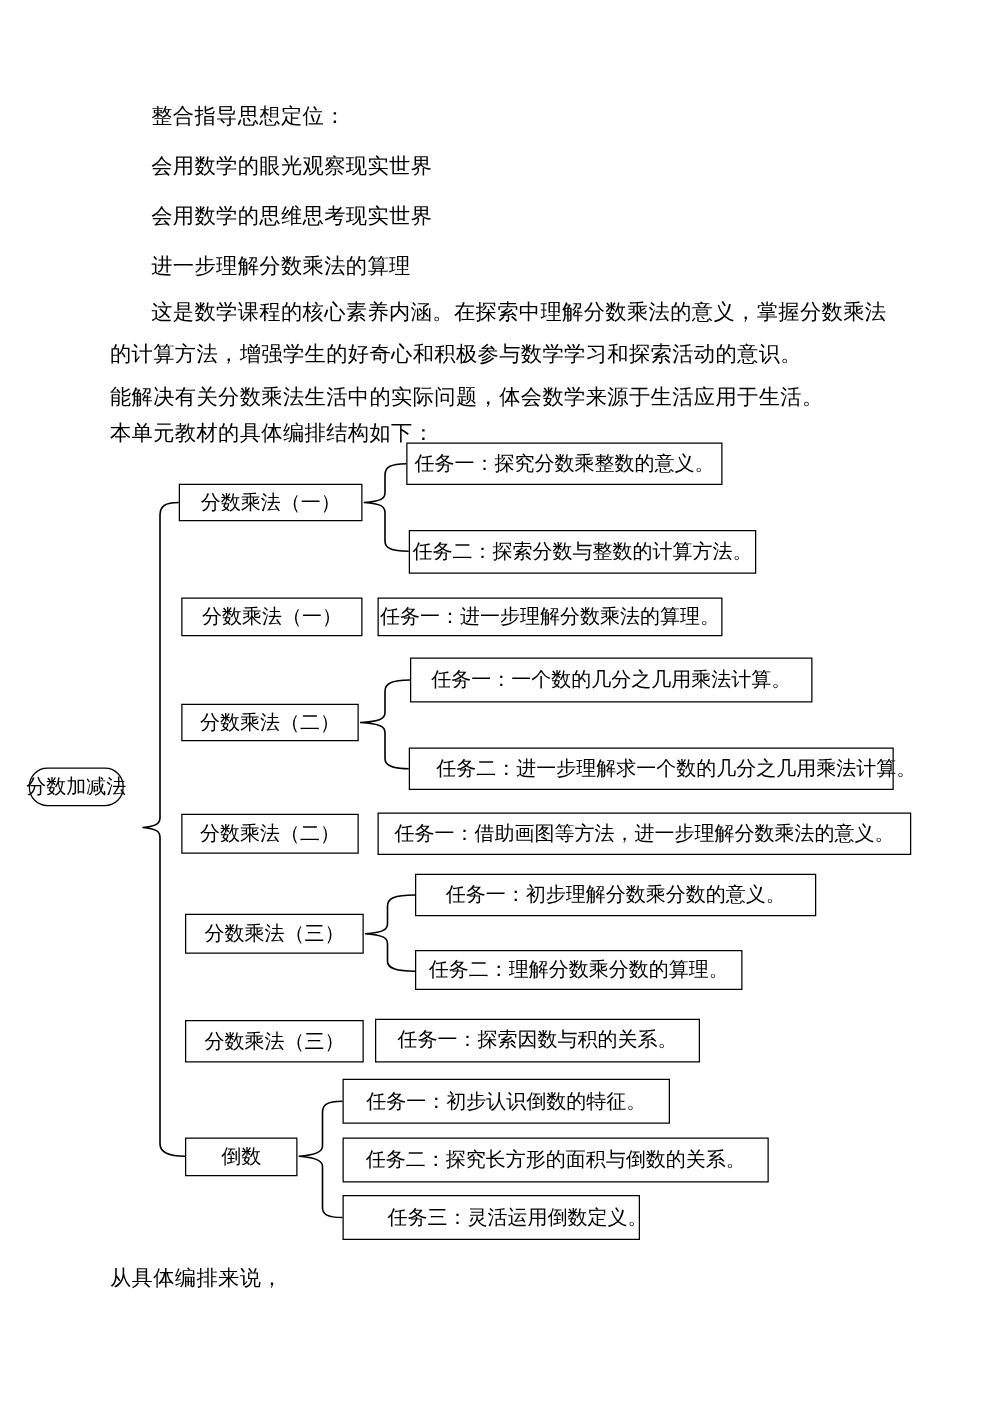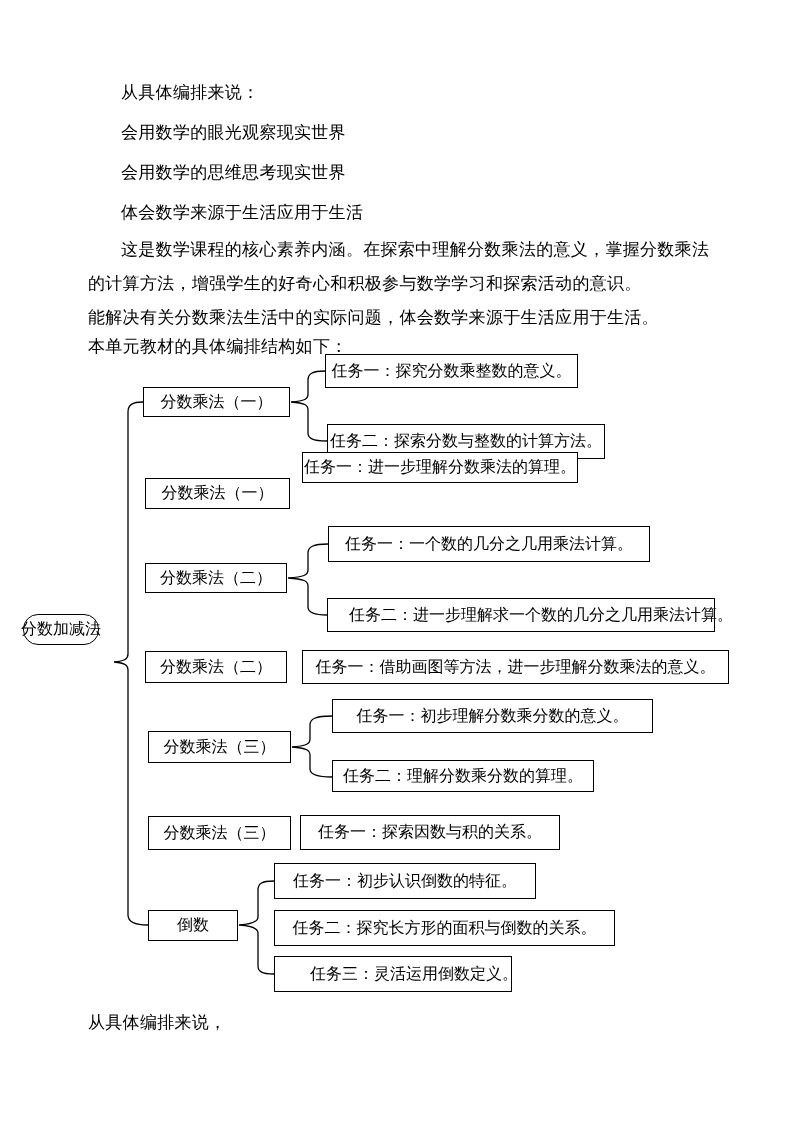--- a/index.html
+++ b/index.html
@@ -33,24 +33,24 @@
   .connectors {
     position:absolute; left:0; top:0; z-index:1;
   }
   .connectors path { fill:none; stroke:#000; stroke-width:1.3; stroke-linecap:round; }
 </style>
 </head>
 <body>
 
 <div class="page">
 
-  <div class="tline" style="left:121px; top:82px;">从具体编排来说：</div>
+  <div class="tline" style="left:121px; top:82px;">整合指导思想定位：</div>
   <div class="tline" style="left:121px; top:122px;">会用数学的眼光观察现实世界</div>
   <div class="tline" style="left:121px; top:162px;">会用数学的思维思考现实世界</div>
-  <div class="tline" style="left:121px; top:202px;">体会数学来源于生活应用于生活</div>
+  <div class="tline" style="left:121px; top:202px;">进一步理解分数乘法的算理</div>
 
   <div class="tline" style="left:121px; top:239px;">这是数学课程的核心素养内涵。在探索中理解分数乘法的意义，掌握分数乘法</div>
   <div class="tline" style="left:88px;  top:273px;">的计算方法，增强学生的好奇心和积极参与数学学习和探索活动的意识。</div>
   <div class="tline" style="left:88px;  top:307px;">能解决有关分数乘法生活中的实际问题，体会数学来源于生活应用于生活。</div>
   <div class="tline" style="left:88px;  top:336px;">本单元教材的具体编排结构如下：</div>
 
   <svg class="connectors" width="794" height="1123" aria-hidden="true">
 
     <path d="M143,402 C132,402 128,405 128,412 L128,654 C128,659 125,661 114,662 C125,663 128,665 128,670 L128,915 C128,921 133,925 148,925"></path>
 
@@ -68,21 +68,21 @@
   <div class="node" style="left:143px; top:387px; width:147px; height:30px;">分数乘法（一）</div>
   <div class="node" style="left:145px; top:478px; width:145px; height:31px;">分数乘法（一）</div>
   <div class="node" style="left:145px; top:563px; width:142px; height:30px;">分数乘法（二）</div>
   <div class="node" style="left:145px; top:651px; width:142px; height:32px;">分数乘法（二）</div>
   <div class="node" style="left:148px; top:731px; width:143px; height:32px;">分数乘法（三）</div>
   <div class="node" style="left:148px; top:816px; width:143px; height:34px;">分数乘法（三）</div>
   <div class="node" style="left:148px; top:910px; width:90px;  height:31px;">倒数</div>
 
   <div class="node" style="left:325px; top:354px; width:253px; height:34px;">任务一：探究分数乘整数的意义。</div>
   <div class="node" style="left:327px; top:424px; width:278px; height:35px;">任务二：探索分数与整数的计算方法。</div>
-  <div class="node" style="left:302px; top:452px; width:276px; height:31px;">任务一：进一步理解分数乘法的算理。</div>
+  <div class="node" style="left:302px; top:478px; width:276px; height:31px;">任务一：进一步理解分数乘法的算理。</div>
   <div class="node" style="left:328px; top:526px; width:322px; height:36px;">任务一：一个数的几分之几用乘法计算。</div>
   <div class="node" style="left:327px; top:598px; width:388px; height:34px;padding-left:40px;">任务二：进一步理解求一个数的几分之几用乘法计算。</div>
   <div class="node" style="left:302px; top:650px; width:427px; height:34px;">任务一：借助画图等方法，进一步理解分数乘法的意义。</div>
   <div class="node" style="left:332px; top:699px; width:321px; height:34px;">任务一：初步理解分数乘分数的意义。</div>
   <div class="node" style="left:332px; top:760px; width:262px; height:32px;">任务二：理解分数乘分数的算理。</div>
   <div class="node" style="left:300px; top:815px; width:260px; height:35px;">任务一：探索因数与积的关系。</div>
   <div class="node" style="left:274px; top:863px; width:262px; height:36px;">任务一：初步认识倒数的特征。</div>
   <div class="node" style="left:274px; top:910px; width:341px; height:36px;">任务二：探究长方形的面积与倒数的关系。</div>
   <div class="node" style="left:274px; top:956px; width:238px; height:36px;padding-left:42px;">任务三：灵活运用倒数定义。</div>
 

